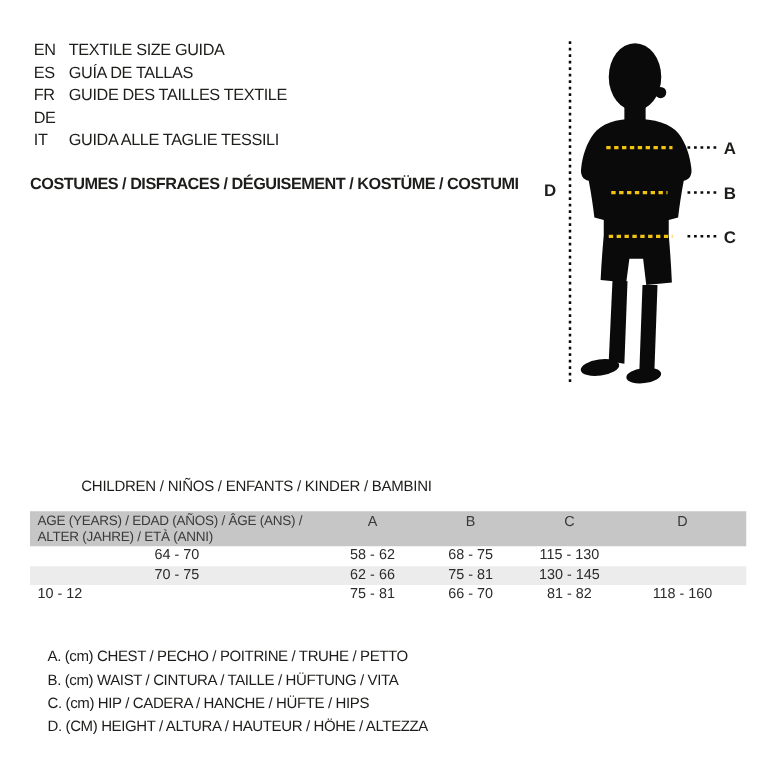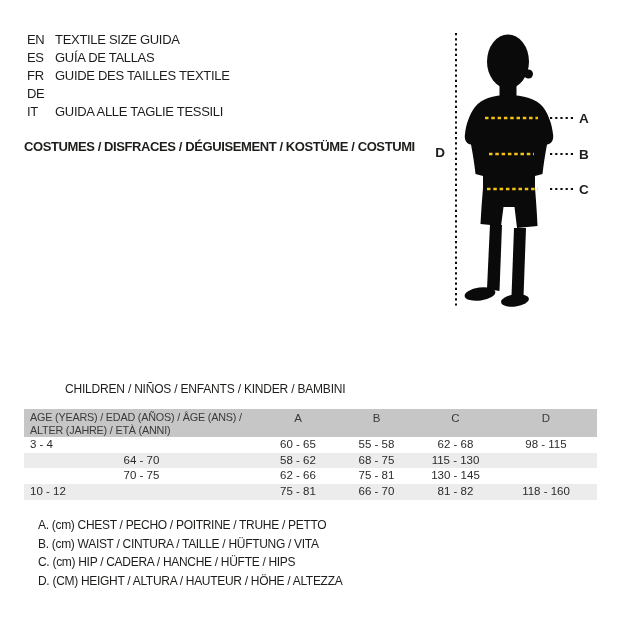--- a/index.html
+++ b/index.html
@@ -111,27 +111,20 @@
         <div>AGE (YEARS) / EDAD (AÑOS) / ÂGE (ANS) /</div>
         <div>ALTER (JAHRE) / ETÀ (ANNI)</div>
       </div>
       <div class="col-letter">A</div>
       <div class="col-letter">B</div>
       <div class="col-letter">C</div>
       <div class="col-letter">D</div>
     </div>
     <div class="t-body">
       <div class="t-row">
-        <div class="age-cell">3 - 4</div>
-        <div class="num-cell">60 - 65</div>
-        <div class="num-cell">55 - 58</div>
-        <div class="num-cell">62 - 68</div>
-        <div class="num-cell">98 - 115</div>
-      </div>
-      <div class="t-row">
         <div class="num-cell">64 - 70</div>
         <div class="num-cell">58 - 62</div>
         <div class="num-cell">68 - 75</div>
         <div class="num-cell">115 - 130</div>
       </div>
       <div class="t-row">
         <div class="num-cell">70 - 75</div>
         <div class="num-cell">62 - 66</div>
         <div class="num-cell">75 - 81</div>
         <div class="num-cell">130 - 145</div>

